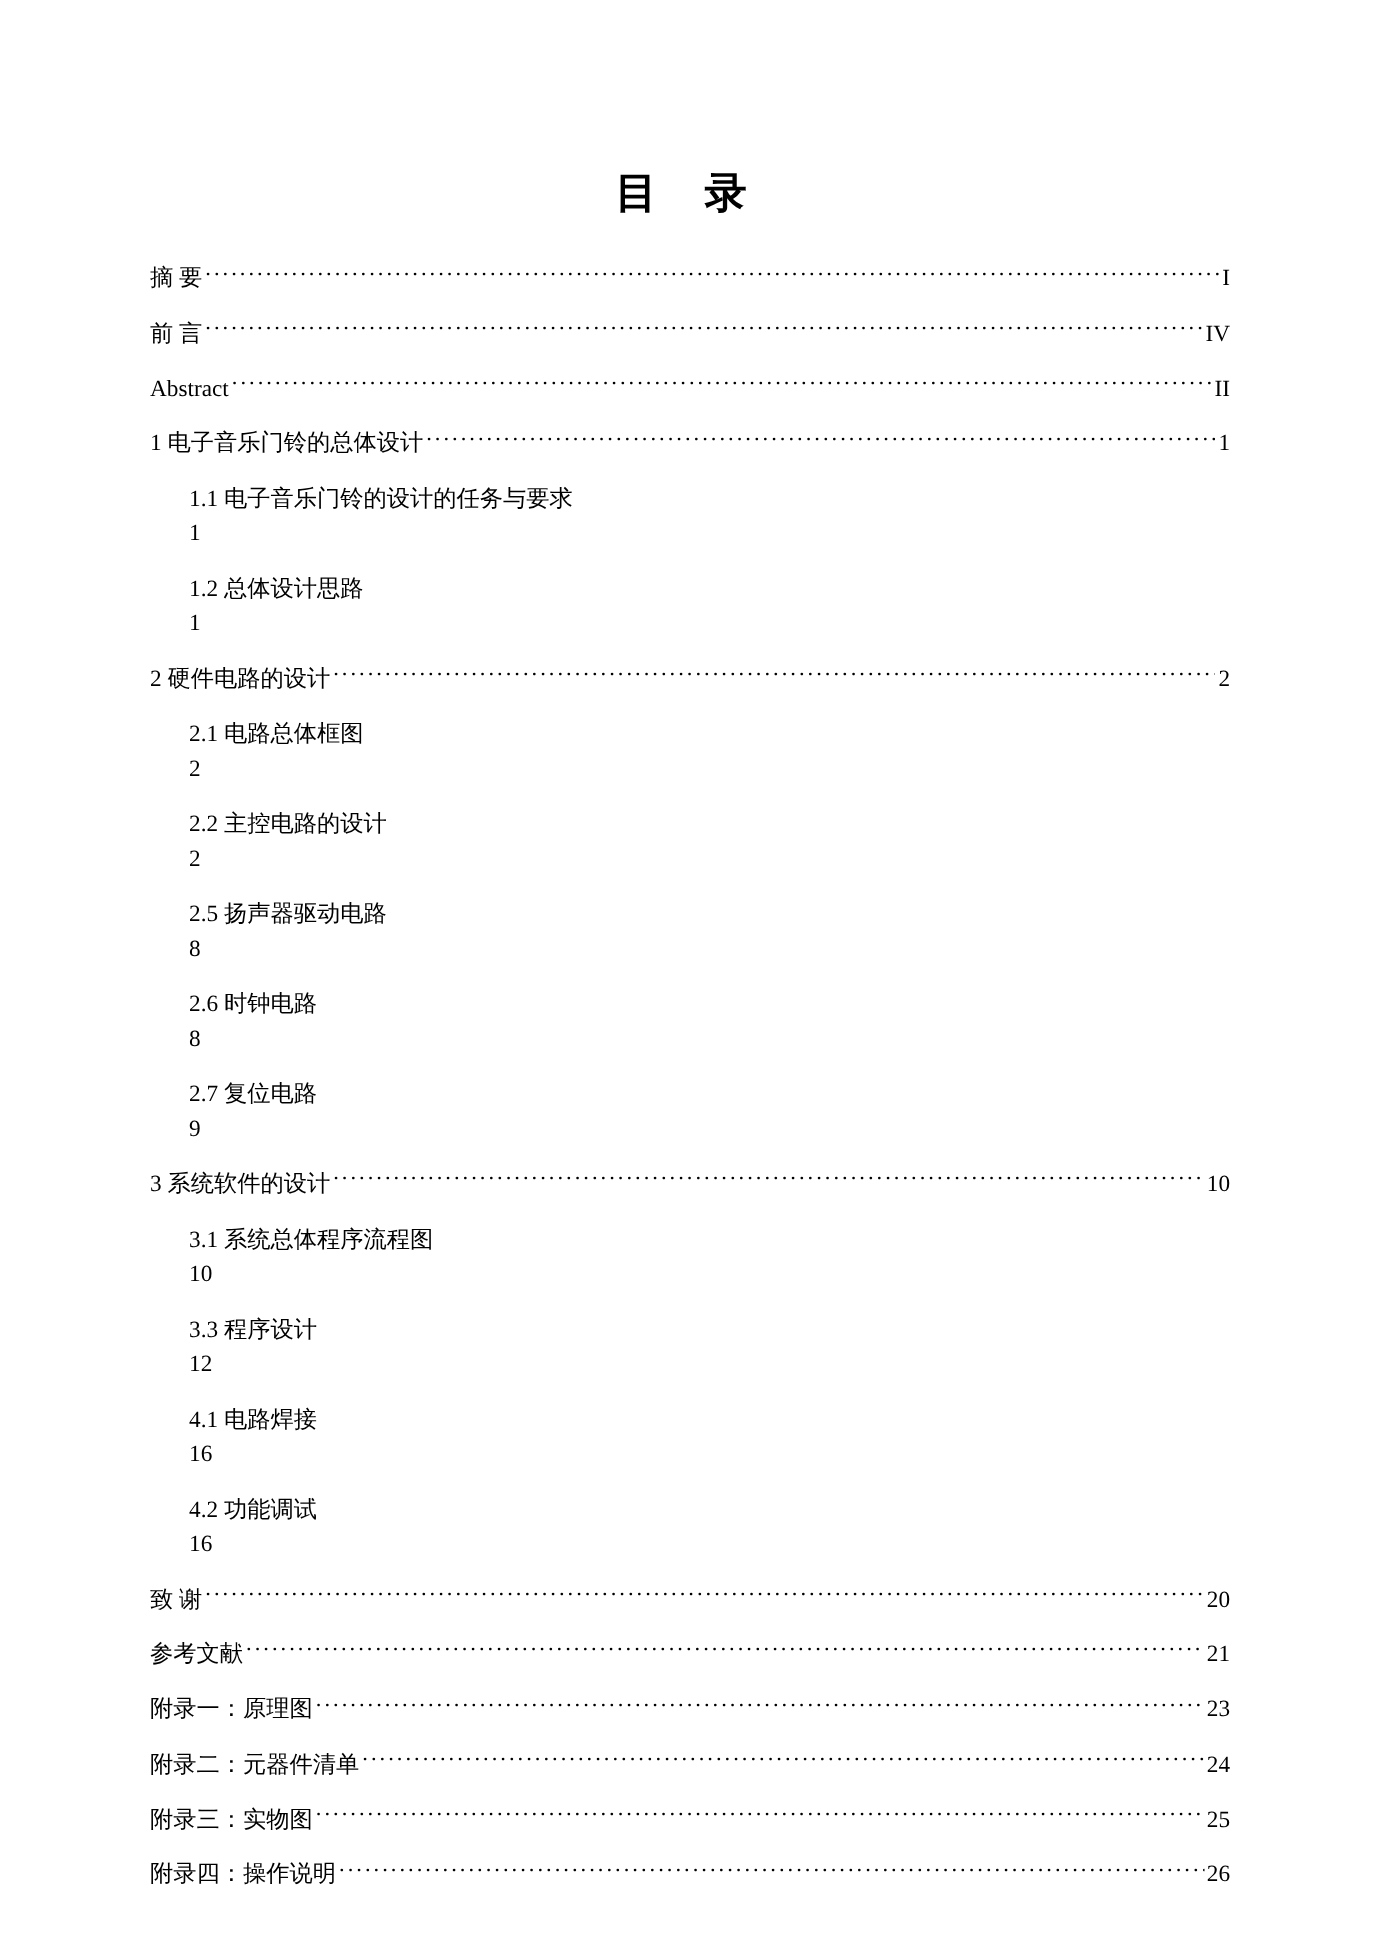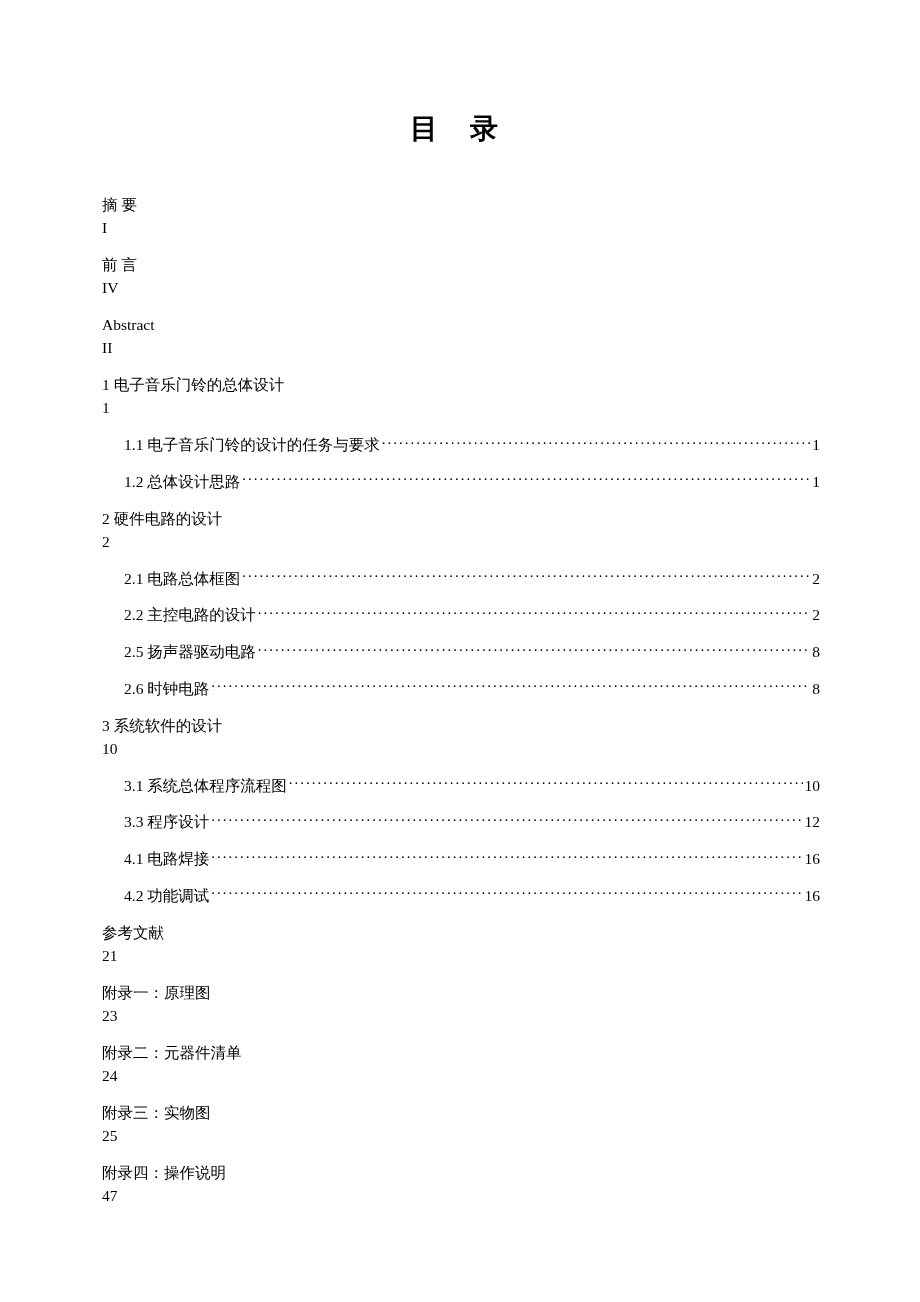--- a/index.html
+++ b/index.html
@@ -13,40 +13,40 @@
       width: 920px;
       height: 1302px;
       padding: 110px 100px 0 100px;
       color: #000;
     }
     .title {
       text-align: center;
       font-size: 28px;
       font-weight: bold;
       letter-spacing: 12px;
-      margin-bottom: 45px;
+      margin-bottom: 26px;
       font-family: "SimHei", "黑体", sans-serif;
     }
     .toc {
       width: 100%;
     }
     .toc-entry {
       display: flex;
       align-items: baseline;
       font-size: 15.5px;
       line-height: 1.5;
       margin-bottom: 13.5px;
       white-space: nowrap;
     }
     .toc-entry.level-1 {
       padding-left: 0;
-      flex-direction: column;
     }
     .toc-entry.level-2 {
       padding-left: 24px;
+      flex-direction: column;
     }
     .entry-label {
       flex-shrink: 0;
     }
     .entry-dots {
       flex: 1;
       overflow: hidden;
       position: relative;
       height: 1em;
       margin: 0 2px;
@@ -119,20 +119,25 @@
     <div class="toc-entry level-2">
       <span class="entry-label">2.5  扬声器驱动电路</span>
       <span class="entry-dots"></span>
       <span class="entry-page">8</span>
     </div>
     <div class="toc-entry level-2">
       <span class="entry-label">2.6  时钟电路</span>
       <span class="entry-dots"></span>
       <span class="entry-page">8</span>
     </div>
+    <div class="toc-entry level-2">
+      <span class="entry-label">2.7  复位电路</span>
+      <span class="entry-dots"></span>
+      <span class="entry-page">9</span>
+    </div>
     <div class="toc-entry level-1">
       <span class="entry-label">3  系统软件的设计</span>
       <span class="entry-dots"></span>
       <span class="entry-page">10</span>
     </div>
     <div class="toc-entry level-2">
       <span class="entry-label">3.1  系统总体程序流程图</span>
       <span class="entry-dots"></span>
       <span class="entry-page">10</span>
     </div>
@@ -145,20 +150,25 @@
       <span class="entry-label">4.1  电路焊接</span>
       <span class="entry-dots"></span>
       <span class="entry-page">16</span>
     </div>
     <div class="toc-entry level-2">
       <span class="entry-label">4.2  功能调试</span>
       <span class="entry-dots"></span>
       <span class="entry-page">16</span>
     </div>
     <div class="toc-entry level-1">
+      <span class="entry-label">致  谢</span>
+      <span class="entry-dots"></span>
+      <span class="entry-page">20</span>
+    </div>
+    <div class="toc-entry level-1">
       <span class="entry-label">参考文献</span>
       <span class="entry-dots"></span>
       <span class="entry-page">21</span>
     </div>
     <div class="toc-entry level-1">
       <span class="entry-label">附录一：原理图</span>
       <span class="entry-dots"></span>
       <span class="entry-page">23</span>
     </div>
     <div class="toc-entry level-1">
@@ -167,15 +177,15 @@
       <span class="entry-page">24</span>
     </div>
     <div class="toc-entry level-1">
       <span class="entry-label">附录三：实物图</span>
       <span class="entry-dots"></span>
       <span class="entry-page">25</span>
     </div>
     <div class="toc-entry level-1">
       <span class="entry-label">附录四：操作说明</span>
       <span class="entry-dots"></span>
-      <span class="entry-page">47</span>
+      <span class="entry-page">26</span>
     </div>
   </div>
 
 </body></html>

